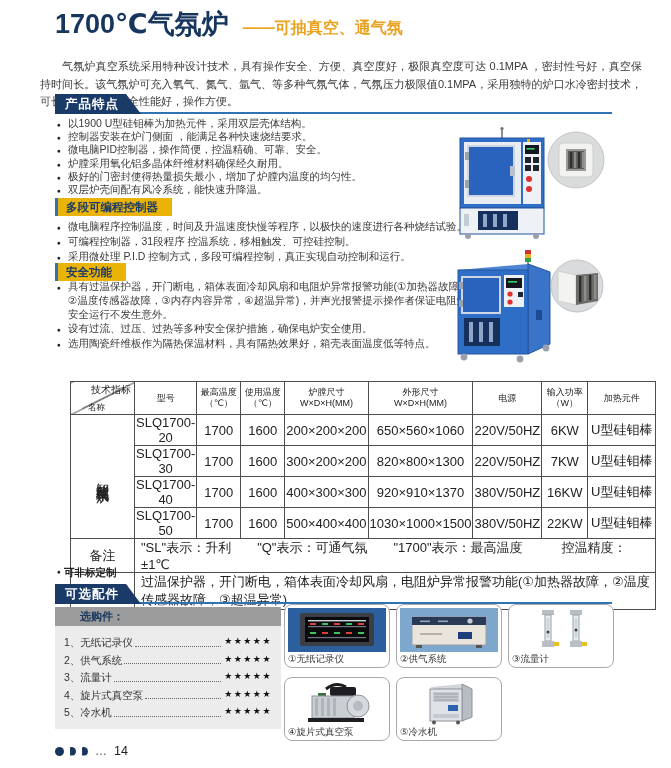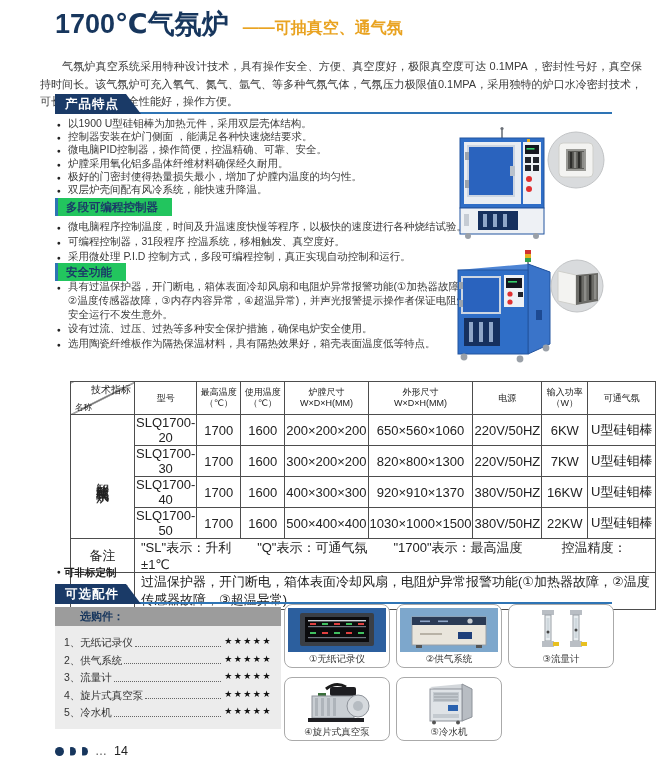--- a/index.html
+++ b/index.html
@@ -19,50 +19,50 @@
 
   
   ul.bullets{position:absolute;margin:0;padding:0;list-style:none;}
   ul.bullets li{position:relative;padding-left:11px;color:#3a3a3a;}
   ul.bullets li::before{content:"●";position:absolute;left:0;top:1px;font-size:6.5px;color:#222;}
   .features-list{left:57px;top:117px;width:410px;font-size:10.5px;line-height:13.2px;}
   .prog-list{left:57px;top:219px;width:420px;font-size:10.5px;line-height:15px;}
   .safety-list{left:57px;top:280px;width:420px;font-size:10.5px;line-height:13.8px;}
   .safety-list li{margin-bottom:1px;}
 
-  .subheader{position:absolute;left:55px;background:#22c55e;color:#1a3a67;font-weight:bold;font-size:11.5px;line-height:16px;padding:1px 14px 1px 8px;border-left:3px solid #2e74b5;}
+  .subheader{position:absolute;left:55px;background:#eab308;color:#1a3a67;font-weight:bold;font-size:11.5px;line-height:16px;padding:1px 14px 1px 8px;border-left:3px solid #2e74b5;}
 
   
   .photo{position:absolute;}
 
   
   .spec-table{position:absolute;left:70px;top:381px;border-collapse:collapse;table-layout:fixed;}
   .spec-table td,.spec-table th{border:1px solid #4d4d4d;font-weight:normal;text-align:center;vertical-align:middle;padding:0 1px;color:#222;}
   .spec-table th{font-size:9px;line-height:1.2;white-space:pre-line;}
   .spec-table td{font-size:13px;}
   .corner-cell{position:relative;background:
       linear-gradient(to bottom right,transparent calc(50% - 0.6px),#4d4d4d calc(50% - 0.6px),#4d4d4d calc(50% + 0.6px),transparent calc(50% + 0.6px));}
   .corner-top{position:absolute;top:2px;right:3px;font-size:10px;}
-  .corner-bottom{position:absolute;bottom:2px;left:4px;font-size:8.5px;}
+  .corner-bottom{position:absolute;bottom:2px;left:17px;font-size:8.5px;}
   .group-cell{font-size:12.5px;letter-spacing:1px;}
   .group-vertical{writing-mode:vertical-lr;text-orientation:upright;display:inline-block;line-height:1;}
   .note-cell{text-align:left !important;padding-left:6px !important;font-size:9.2px;}
   .footnote{position:absolute;left:57px;top:566px;font-size:10.5px;font-weight:bold;color:#222;}
   .footnote::before{content:"●";font-size:6.5px;vertical-align:2px;margin-right:3px;}
 
   
   .panel{position:absolute;left:55px;top:607px;width:226px;background:#ececec;}
   .panel-header{background:#9c9c9c;color:#17365d;font-weight:bold;font-size:11px;line-height:19px;padding-left:25px;}
   .panel-items{padding:7px 9px 8px 9px;}
   .panel-item{display:flex;align-items:flex-end;font-size:10.5px;line-height:16.5px;color:#333;}
   .panel-item .leader{flex:1;border-bottom:1px dotted #666;margin:0 3px 4px 2px;}
   .panel-item .stars{font-size:9px;letter-spacing:1.5px;color:#111;padding-bottom:1px;}
 
   
-  .card{position:absolute;width:106px;height:64px;border:1px solid #aaa;border-radius:8px;background:#fff;box-sizing:border-box;padding:3px 3px 0 3px;text-align:center;}
+  .card{position:absolute;width:106px;height:64px;border:1px solid #aaa;border-radius:8px;background:#fff;box-sizing:border-box;padding:3px 3px 0 3px;}
   .card .thumb{width:98px;height:44px;display:block;margin:0 auto;}
   .card .caption{font-size:9.5px;color:#333;line-height:14px;}
 
   
   .footer{position:absolute;left:55px;top:744px;display:flex;align-items:center;gap:3px;}
   .dot{width:9px;height:9px;border-radius:50%;background:#17365d;display:inline-block;}
   .dot.crescent{clip-path:inset(0 0 0 34%);}
   .footer .ellipsis{color:#555;font-size:12px;margin:0 3px 0 4px;letter-spacing:1px;}
   .footer .page-num{font-size:12.5px;color:#222;}
 </style>
@@ -84,21 +84,21 @@
     <li>控制器安装在炉门侧面 ，能满足各种快速烧结要求。</li>
     <li>微电脑PID控制器，操作简便，控温精确、可靠、安全。</li>
     <li>炉膛采用氧化铝多晶体纤维材料确保经久耐用。</li>
     <li>极好的门密封使得热量损失最小，增加了炉膛内温度的均匀性。</li>
     <li>双层炉壳间配有风冷系统，能快速升降温。</li>
   </ul>
 
   <div class="subheader" style="top:198px;">多段可编程控制器</div>
   <ul class="bullets prog-list">
     <li>微电脑程序控制温度，时间及升温速度快慢等程序，以极快的速度进行各种烧结试验。</li>
-    <li>可编程控制器，31段程序 控温系统，移相触发、真空度好。</li>
+    <li>可编程控制器，31段程序 控温系统，移相触发、可控硅控制。</li>
     <li>采用微处理 P.I.D 控制方式，多段可编程控制，真正实现自动控制和运行。</li>
   </ul>
 
   <div class="subheader" style="top:263px;">安全功能</div>
   <ul class="bullets safety-list">
     <li>具有过温保护器，开门断电，箱体表面冷却风扇和电阻炉异常报警功能(①加热器故障，②温度传感器故障，③内存内容异常，④超温异常)，并声光报警提示操作者保证电阻炉安全运行不发生意外。</li>
     <li>设有过流、过压、过热等多种安全保护措施，确保电炉安全使用。</li>
     <li>选用陶瓷纤维板作为隔热保温材料，具有隔热效果好，箱壳表面温度低等特点。</li>
   </ul>
 
@@ -203,21 +203,21 @@
 （℃）</th>
       <th>使用温度
 （℃）</th>
       <th>炉膛尺寸
 W×D×H(MM)</th>
       <th>外形尺寸
 W×D×H(MM)</th>
       <th>电源</th>
       <th>输入功率
 （W）</th>
-      <th>可通气氛</th>
+      <th>加热元件</th>
     </tr>
     <tr style="height:25px;">
       <td rowspan="4" class="group-cell"><span class="group-vertical">智能型箱式气氛炉</span></td>
       <td>SLQ1700-20</td>
       <td>1700</td>
       <td>1600</td>
       <td>200×200×200</td>
       <td>650×560×1060</td>
       <td>220V/50HZ</td>
       <td>6KW</td>

